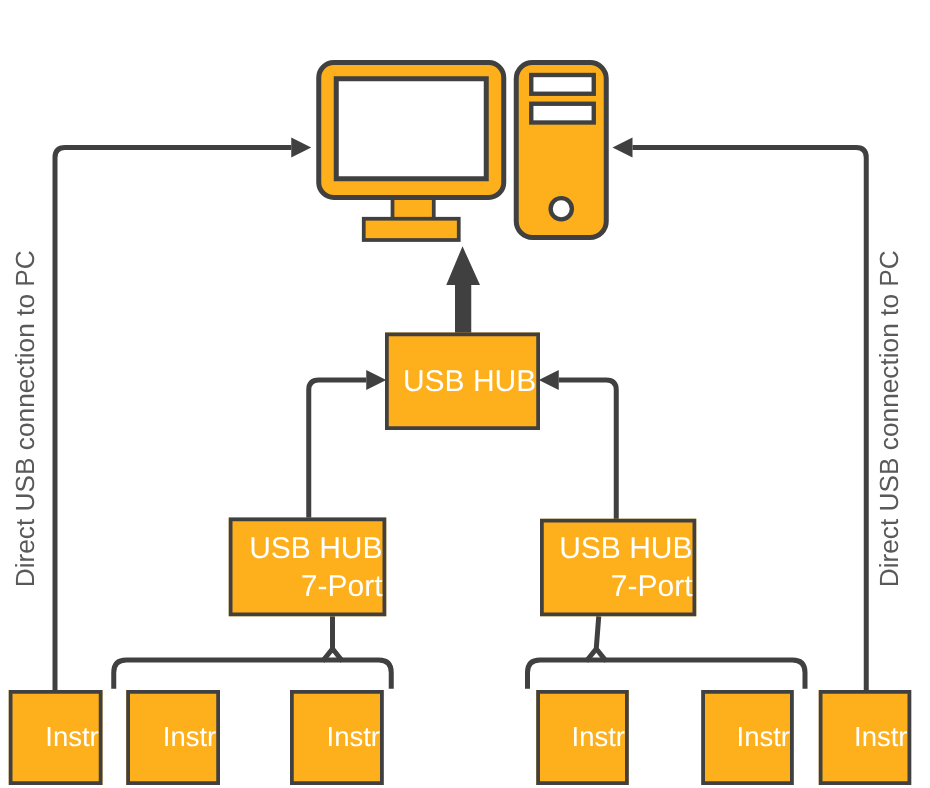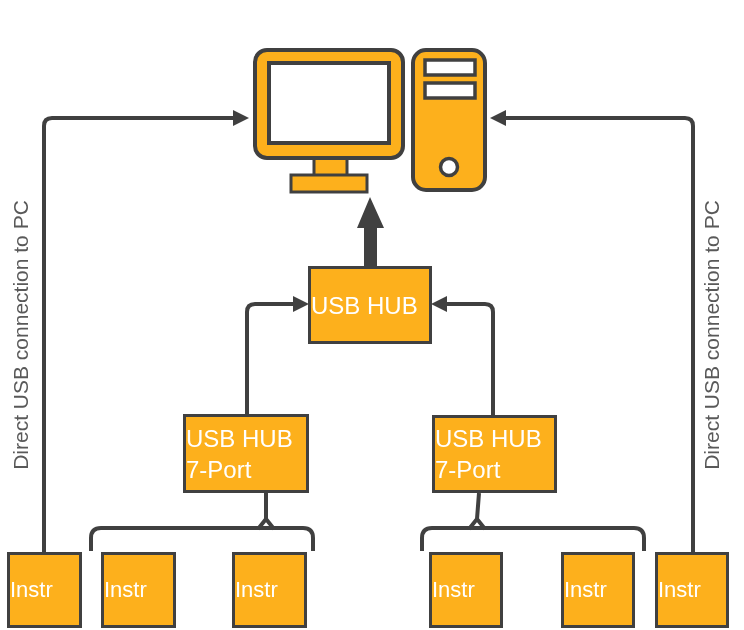--- a/index.html
+++ b/index.html
@@ -17,21 +17,21 @@
   .wire{fill:none;stroke:var(--outline);stroke-width:4;}
   .arrowhead{fill:var(--outline);stroke:none;}
   .ic-fill{fill:var(--accent);stroke:var(--outline);stroke-width:4;}
   .ic-fill-thin{fill:var(--accent);stroke:var(--outline);stroke-width:3;}
   .ic-cut{fill:#ffffff;stroke:var(--outline);stroke-width:4;}
   .ic-cut-thin{fill:#ffffff;stroke:var(--outline);stroke-width:3.5;}
   .box{
     position:absolute;z-index:2;box-sizing:border-box;
     background:var(--accent);border:3px solid var(--outline);
     color:var(--label_text);
-    display:flex;flex-direction:column;align-items:flex-start;justify-content:center;
+    display:flex;flex-direction:column;align-items:flex-end;justify-content:center;
     text-align:center;
   }
   .hub{font-size:24px;line-height:31px;}
   .instr{font-size:22px;line-height:26px;}
   .side-label{
     position:absolute;z-index:2;width:300px;height:26px;line-height:26px;
     color:var(--side_text);font-size:21px;white-space:nowrap;text-align:center;
     transform:rotate(-90deg);
   }
   #side-label-left{left:-129px;top:322px;}

